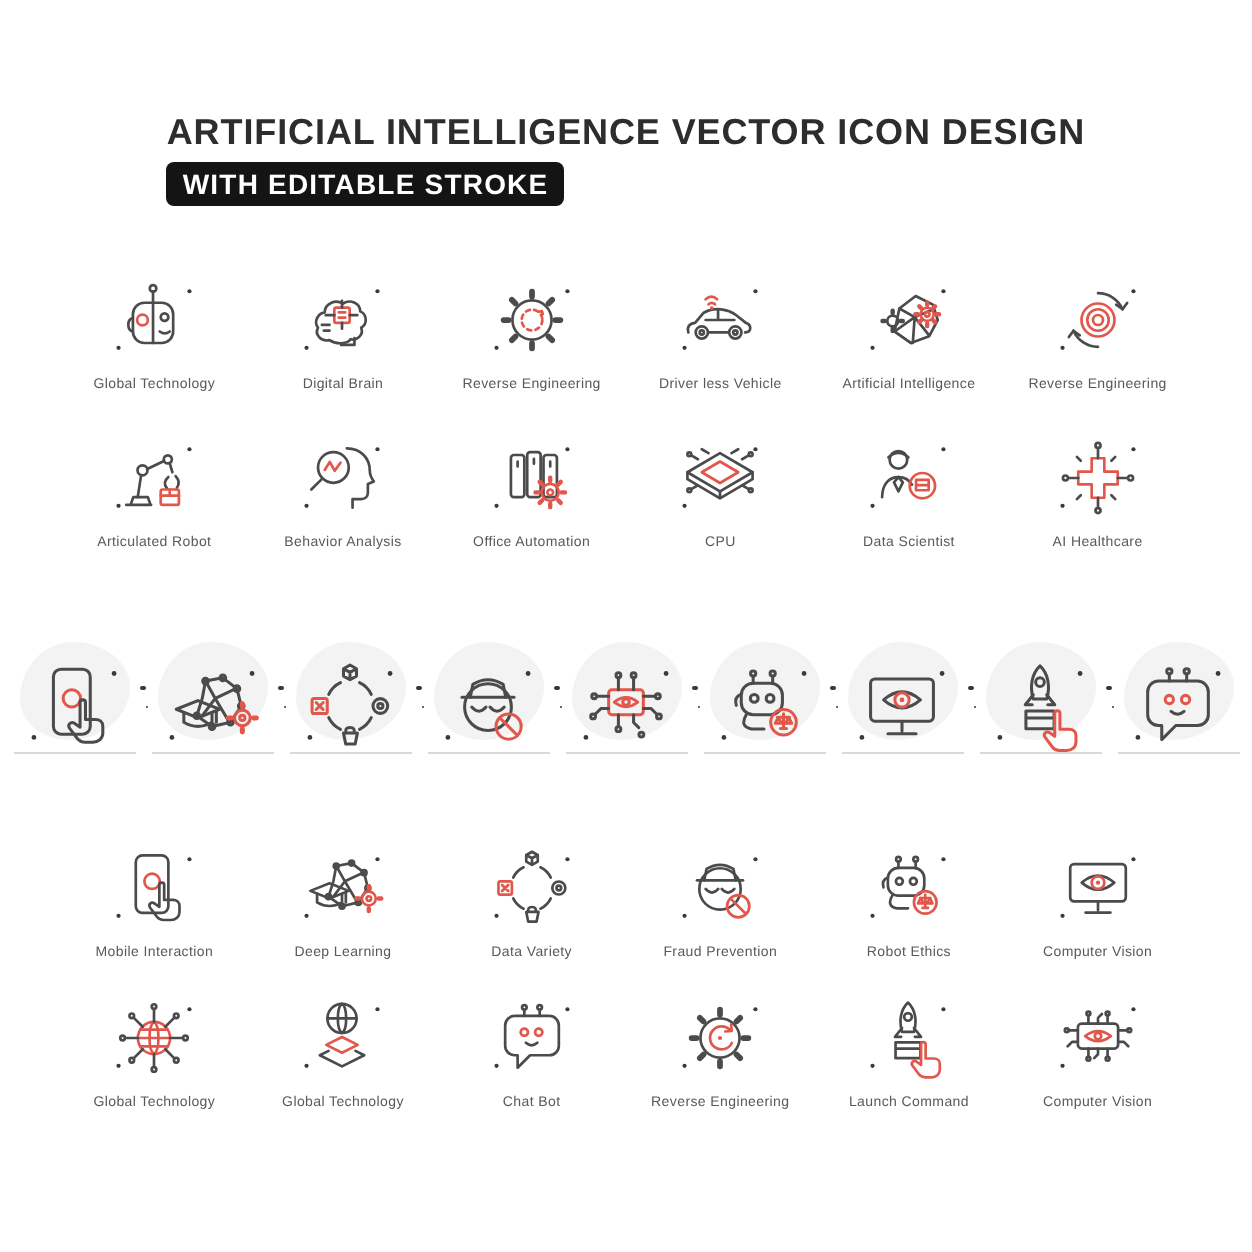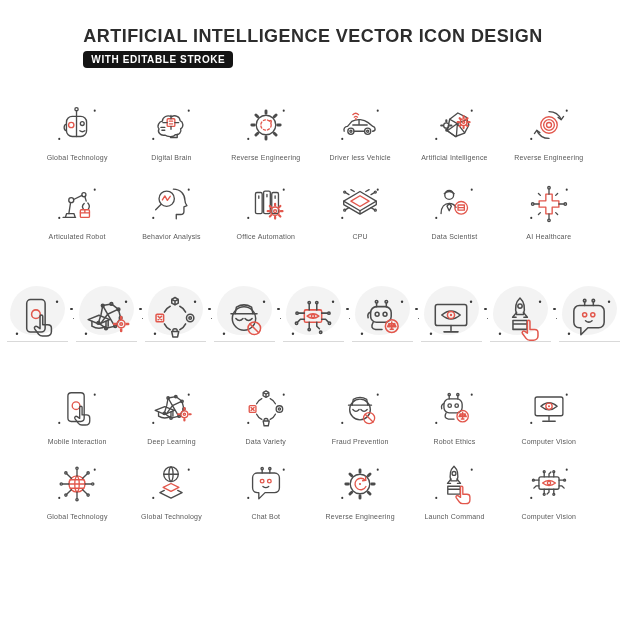--- a/index.html
+++ b/index.html
@@ -5,29 +5,29 @@
   * { margin:0; padding:0; box-sizing:border-box; }
   html,body { width:626px; height:626px; }
   body {
     background: var(--page-bg, #ffffff);
     font-family: "Liberation Sans", sans-serif;
     overflow: hidden;
   }
   .page { width:626px; height:626px; position:relative; }
 
   
-  .header { display:flex; flex-direction:column; align-items:center; padding-top:26px; }
+  .header { display:flex; flex-direction:column; align-items:center; padding-top:56px; }
   .header-inner { display:flex; flex-direction:column; align-items:flex-start; }
   .title {
     font-size:18px; font-weight:700; letter-spacing:.45px;
     color: var(--title, #2d2d2d); white-space:nowrap;
   }
   .badge {
     margin-top:4px; background: var(--badge-bg, #141414); color: var(--badge-text, #fff);
-    font-size:10px; font-weight:700; letter-spacing:.6px;
+    font-size:14px; font-weight:700; letter-spacing:.6px;
     padding:3px 8px 2.5px; border-radius:4px;
   }
 
   
   .grid { width:566px; margin:0 auto; }
   #top-grid { margin-top:34px; }
   #bottom-grid { margin-top:36px; }
   .grid-row { display:flex; }
   .grid-row + .grid-row { margin-top:20px; }
   #bottom-grid .grid-row + .grid-row { margin-top:16px; }

